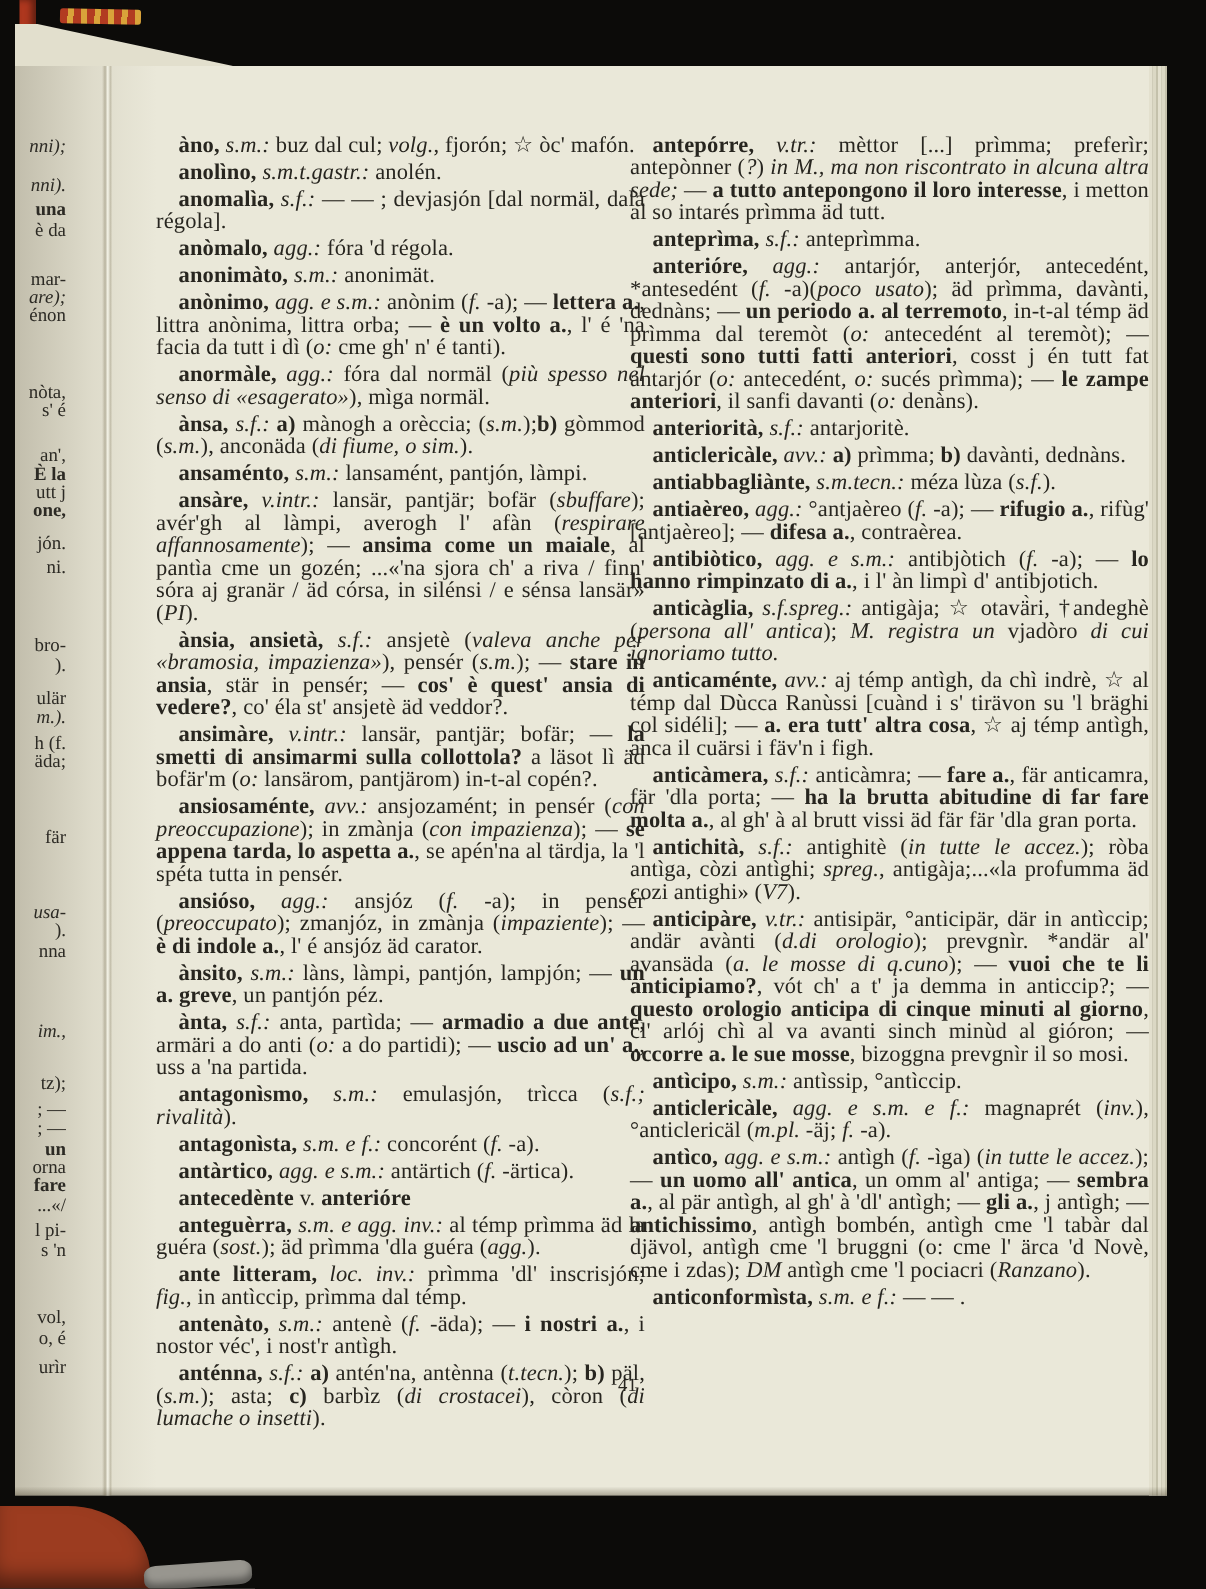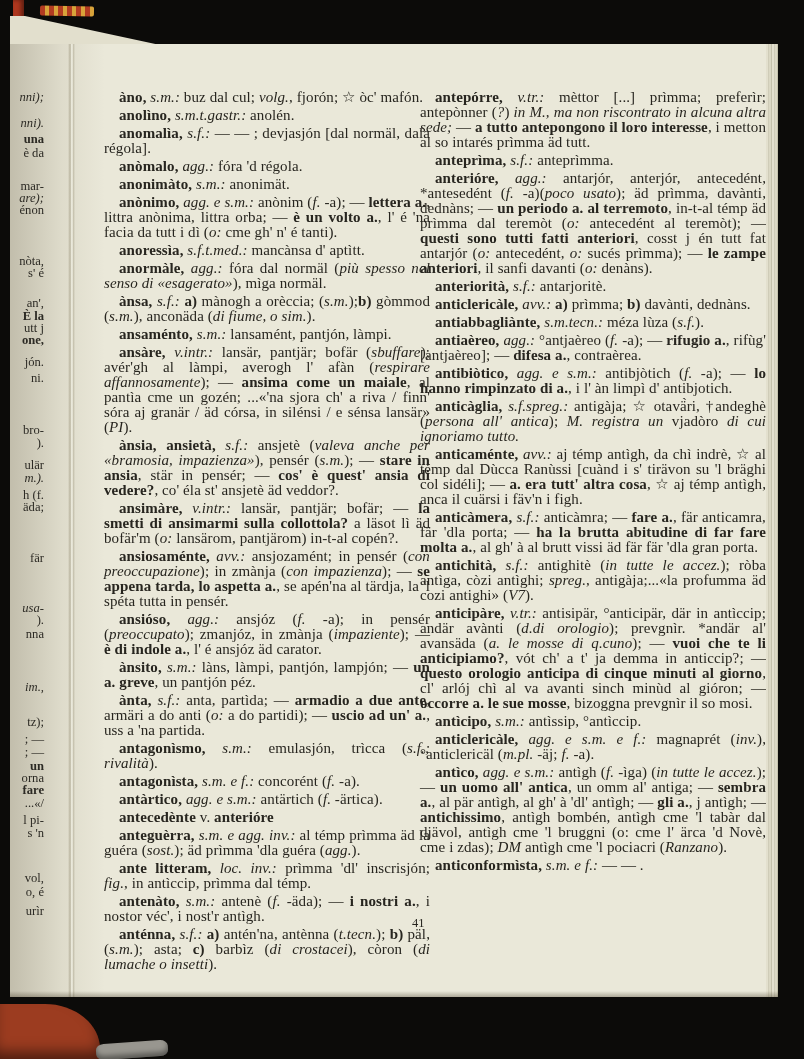--- a/index.html
+++ b/index.html
@@ -94,21 +94,20 @@
         <div class="frag seg-n" style="top: 861px;">urìr</div>
       </div>
 
     <div class="col col-left" id="col-left">
         <p class="entry"><span class="seg-b">àno, </span><span class="seg-i">s.m.: </span><span class="seg-n">buz dal cul; </span><span class="seg-i">volg.</span><span class="seg-n">, fjorón; ☆ òc' mafón.</span></p>
         <p class="entry"><span class="seg-b">anolìno, </span><span class="seg-i">s.m.t.gastr.: </span><span class="seg-n">anolén.</span></p>
         <p class="entry"><span class="seg-b">anomalìa, </span><span class="seg-i">s.f.: </span><span class="seg-n">— — ; devjasjón [dal normäl, dala régola].</span></p>
         <p class="entry"><span class="seg-b">anòmalo, </span><span class="seg-i">agg.: </span><span class="seg-n">fóra 'd régola.</span></p>
         <p class="entry"><span class="seg-b">anonimàto, </span><span class="seg-i">s.m.: </span><span class="seg-n">anonimät.</span></p>
         <p class="entry"><span class="seg-b">anònimo, </span><span class="seg-i">agg. e s.m.: </span><span class="seg-n">anònim (</span><span class="seg-i">f.</span><span class="seg-n"> -a); — </span><span class="seg-b">lettera a.</span><span class="seg-n">, littra anònima, littra orba; — </span><span class="seg-b">è un volto a.</span><span class="seg-n">, l' é 'na facia da tutt i dì (</span><span class="seg-i">o:</span><span class="seg-n"> cme gh' n' é tanti).</span></p>
-        <p class="entry"><span class="seg-b">anoressìa, </span><span class="seg-i">s.f.t.med.: </span><span class="seg-n">mancànsa d' aptìtt.</span></p>
         <p class="entry"><span class="seg-b">anormàle, </span><span class="seg-i">agg.: </span><span class="seg-n">fóra dal normäl (</span><span class="seg-i">più spesso nel senso di «esagerato»</span><span class="seg-n">), mìga normäl.</span></p>
         <p class="entry"><span class="seg-b">ànsa, </span><span class="seg-i">s.f.: </span><span class="seg-b">a)</span><span class="seg-n"> mànogh a orèccia; (</span><span class="seg-i">s.m.</span><span class="seg-n">);</span><span class="seg-b">b)</span><span class="seg-n"> gòmmod (</span><span class="seg-i">s.m.</span><span class="seg-n">), anconäda (</span><span class="seg-i">di fiume, o sim.</span><span class="seg-n">).</span></p>
         <p class="entry"><span class="seg-b">ansaménto, </span><span class="seg-i">s.m.: </span><span class="seg-n">lansamént, pantjón, làmpi.</span></p>
         <p class="entry"><span class="seg-b">ansàre, </span><span class="seg-i">v.intr.: </span><span class="seg-n">lansär, pantjär; bofär (</span><span class="seg-i">sbuffare</span><span class="seg-n">); avér'gh al làmpi, averogh l' afàn (</span><span class="seg-i">respirare affannosamente</span><span class="seg-n">); — </span><span class="seg-b">ansima come un maiale</span><span class="seg-n">, al pantìa cme un gozén; ...«'na sjora ch' a riva / finn' sóra aj granär / äd córsa, in silénsi / e sénsa lansär» (</span><span class="seg-i">PI</span><span class="seg-n">).</span></p>
         <p class="entry"><span class="seg-b">ànsia, ansietà, </span><span class="seg-i">s.f.: </span><span class="seg-n">ansjetè (</span><span class="seg-i">valeva anche per «bramosia, impazienza»</span><span class="seg-n">), pensér (</span><span class="seg-i">s.m.</span><span class="seg-n">); — </span><span class="seg-b">stare in ansia</span><span class="seg-n">, stär in pensér; — </span><span class="seg-b">cos' è quest' ansia di vedere?</span><span class="seg-n">, co' éla st' ansjetè äd veddor?.</span></p>
         <p class="entry"><span class="seg-b">ansimàre, </span><span class="seg-i">v.intr.: </span><span class="seg-n">lansär, pantjär; bofär; — </span><span class="seg-b">la smetti di ansimarmi sulla collottola?</span><span class="seg-n"> a läsot lì äd bofär'm (</span><span class="seg-i">o:</span><span class="seg-n"> lansärom, pantjärom) in-t-al copén?.</span></p>
         <p class="entry"><span class="seg-b">ansiosaménte, </span><span class="seg-i">avv.: </span><span class="seg-n">ansjozamént; in pensér (</span><span class="seg-i">con preoccupazione</span><span class="seg-n">); in zmànja (</span><span class="seg-i">con impazienza</span><span class="seg-n">); — </span><span class="seg-b">se appena tarda, lo aspetta a.</span><span class="seg-n">, se apén'na al tärdja, la 'l spéta tutta in pensér.</span></p>
         <p class="entry"><span class="seg-b">ansióso, </span><span class="seg-i">agg.: </span><span class="seg-n">ansjóz (</span><span class="seg-i">f.</span><span class="seg-n"> -a); in pensér (</span><span class="seg-i">preoccupato</span><span class="seg-n">); zmanjóz, in zmànja (</span><span class="seg-i">impaziente</span><span class="seg-n">); — </span><span class="seg-b">è di indole a.</span><span class="seg-n">, l' é ansjóz äd carator.</span></p>
         <p class="entry"><span class="seg-b">ànsito, </span><span class="seg-i">s.m.: </span><span class="seg-n">làns, làmpi, pantjón, lampjón; — </span><span class="seg-b">un a. greve</span><span class="seg-n">, un pantjón péz.</span></p>
         <p class="entry"><span class="seg-b">ànta, </span><span class="seg-i">s.f.: </span><span class="seg-n">anta, partìda; — </span><span class="seg-b">armadio a due ante</span><span class="seg-n">, armäri a do anti (</span><span class="seg-i">o:</span><span class="seg-n"> a do partidi); — </span><span class="seg-b">uscio ad un' a.</span><span class="seg-n">, uss a 'na partida.</span></p>

